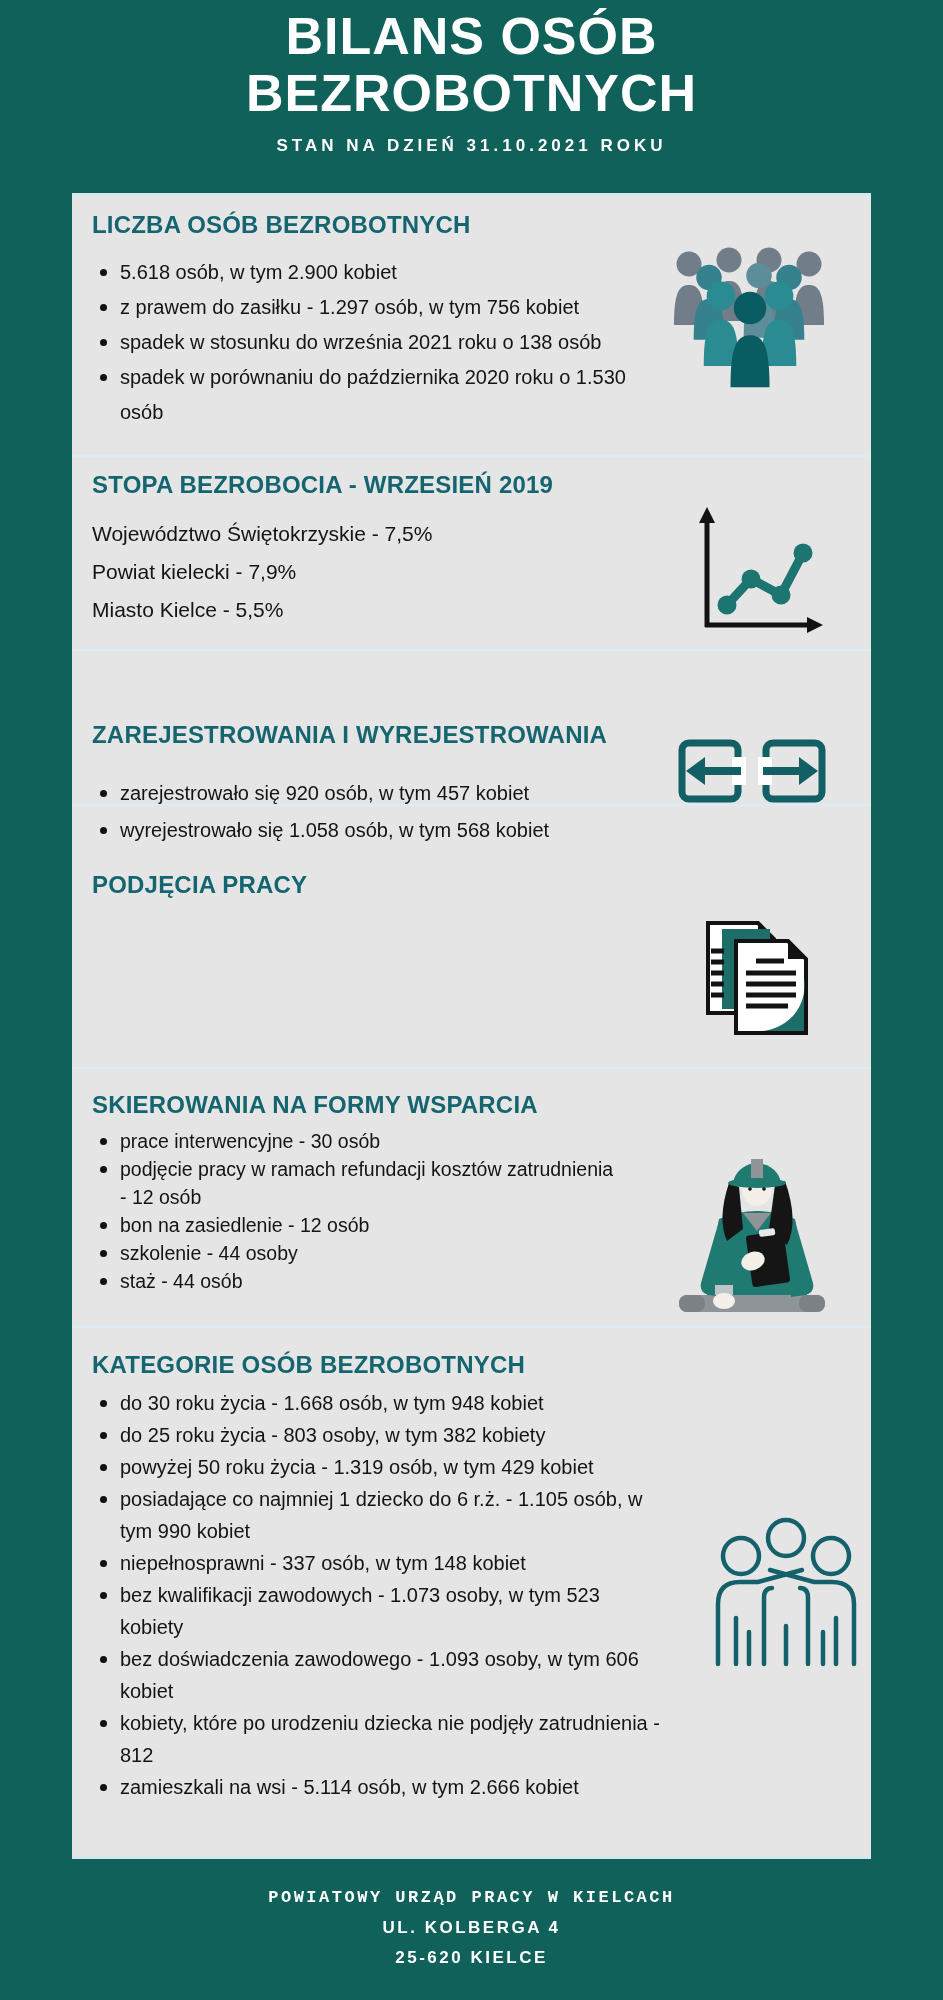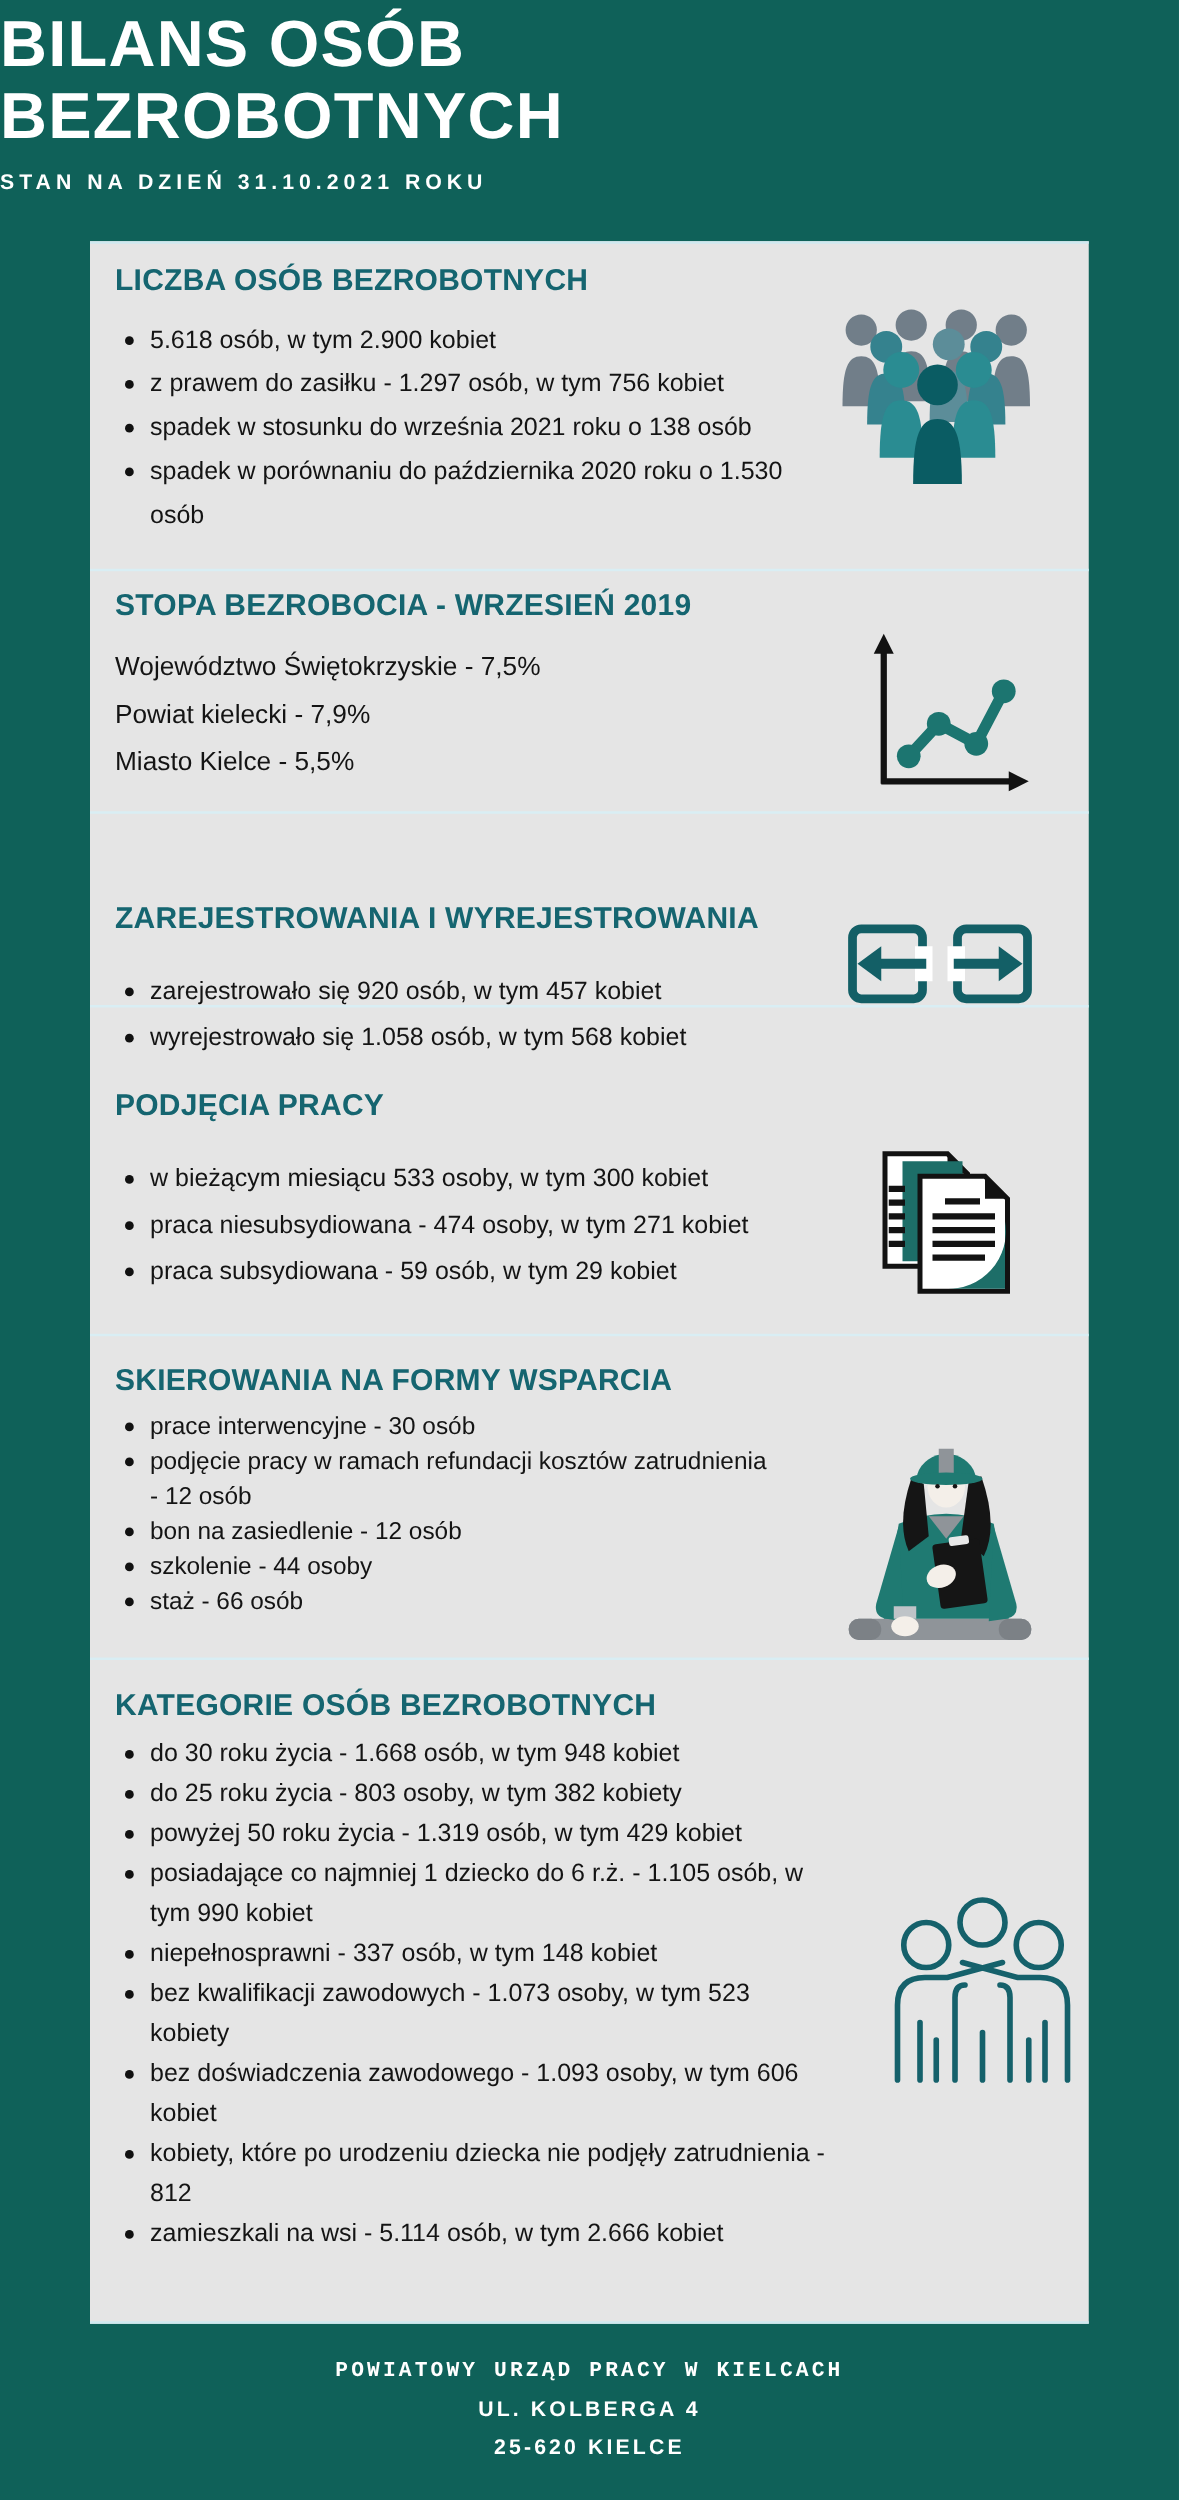--- a/index.html
+++ b/index.html
@@ -1,20 +1,20 @@
 <!DOCTYPE html>
 <html><head>
 <meta charset="utf-8">
 <style>
   html,body{margin:0;padding:0;background:#0F6159;}
   .page{position:relative;width:943px;height:2000px;background:#0F6159;overflow:hidden;
         font-family:"Liberation Sans",sans-serif;-webkit-font-smoothing:antialiased;}
 
   
-  .header{position:absolute;top:0;left:0;width:943px;text-align:left;color:#ffffff;}
+  .header{position:absolute;top:0;left:0;width:943px;text-align:center;color:#ffffff;}
   .title{margin:8px 0 0;font-size:52px;font-weight:700;line-height:57px;letter-spacing:1px;}
   .subtitle{margin-top:14px;font-size:17px;font-weight:700;letter-spacing:4px;}
 
   
   .card{position:absolute;left:72px;top:193px;width:799px;height:1662px;background:#e5e5e5;
         border-top:2px solid #cfe9f0;border-bottom:2px solid #cfe9f0;}
   .divider{position:absolute;left:0;width:100%;height:2px;background:#d9eef4;}
   .d1{top:260px}.d2{top:454px}.d3{top:609px}.d4{top:872px}.d5{top:1131px}
 
   .section{position:absolute;left:20px;width:762px;color:#141414;}
@@ -137,25 +137,20 @@
       <rect x="55" y="19" width="14" height="28" fill="#ffffff"></rect>
       <rect x="81" y="19" width="14" height="28" fill="#ffffff"></rect>
       <line x1="64" y1="33" x2="22" y2="33" stroke="#135F66" stroke-width="8"></line>
       <polygon points="9,33 28,19 28,47" fill="#135F66"></polygon>
       <line x1="86" y1="33" x2="128" y2="33" stroke="#135F66" stroke-width="8"></line>
       <polygon points="141,33 122,19 122,47" fill="#135F66"></polygon>
     </svg>
 
     <div class="section s4">
       <h2>PODJĘCIA PRACY</h2>
-      <ul class="bullets">
-        <li>w bieżącym miesiącu 533 osoby, w tym 300 kobiet</li>
-        <li>praca niesubsydiowana - 474 osoby,  w tym 271 kobiet</li>
-        <li>praca subsydiowana - 59 osób, w tym 29 kobiet</li>
-      </ul>
     </div>
 
     <svg id="icon-docs" class="icon" viewBox="0 0 122 122" xmlns="http://www.w3.org/2000/svg">
       <path d="M 8,8 H 58 L 74,24 V 98 H 8 Z" fill="#ffffff" stroke="#121212" stroke-width="4"></path>
       <polygon points="58,8 74,24 58,24" fill="#121212"></polygon>
       <path d="M 22,14 H 70 V 94 H 22 Z" fill="#1D6E68"></path>
       <g stroke="#121212" stroke-width="5">
         <line x1="11" y1="36" x2="24" y2="36"></line>
         <line x1="11" y1="47" x2="24" y2="47"></line>
         <line x1="11" y1="58" x2="24" y2="58"></line>
@@ -174,21 +169,21 @@
       </g>
     </svg>
 
     <div class="section s5">
       <h2>SKIEROWANIA NA FORMY WSPARCIA</h2>
       <ul class="bullets">
         <li>prace interwencyjne - 30 osób</li>
         <li>podjęcie pracy w ramach refundacji kosztów zatrudnienia - 12 osób</li>
         <li>bon na zasiedlenie - 12 osób</li>
         <li>szkolenie - 44 osoby</li>
-        <li>staż - 66 osób</li>
+        <li>staż - 44 osób</li>
       </ul>
     </div>
 
     <svg id="icon-worker" class="icon" viewBox="0 0 200 192" xmlns="http://www.w3.org/2000/svg">
       <rect x="22" y="162" width="146" height="17" rx="8" fill="#8F9499"></rect>
       <rect x="22" y="162" width="26" height="17" rx="8" fill="#7C8186"></rect>
       <rect x="142" y="162" width="26" height="17" rx="8" fill="#7C8186"></rect>
       <path d="M 62,86 Q 100,70 138,86 L 150,162 L 50,162 Z" fill="#1F7A72"></path>
       <path d="M 62,88 L 44,150 Q 42,160 52,162 L 66,164 Z" fill="#1F7A72"></path>
       <path d="M 138,88 L 156,150 Q 158,160 148,162 L 134,164 Z" fill="#1F7A72"></path>

